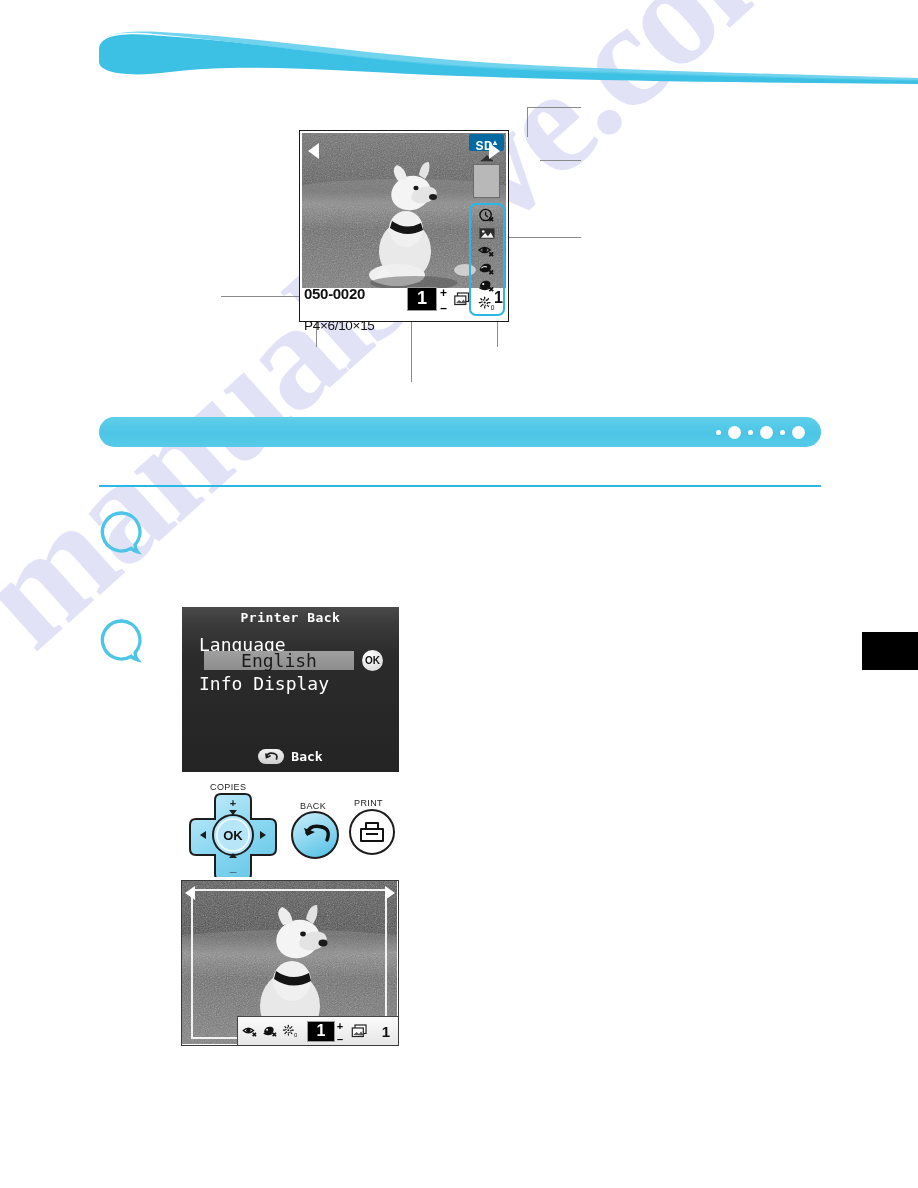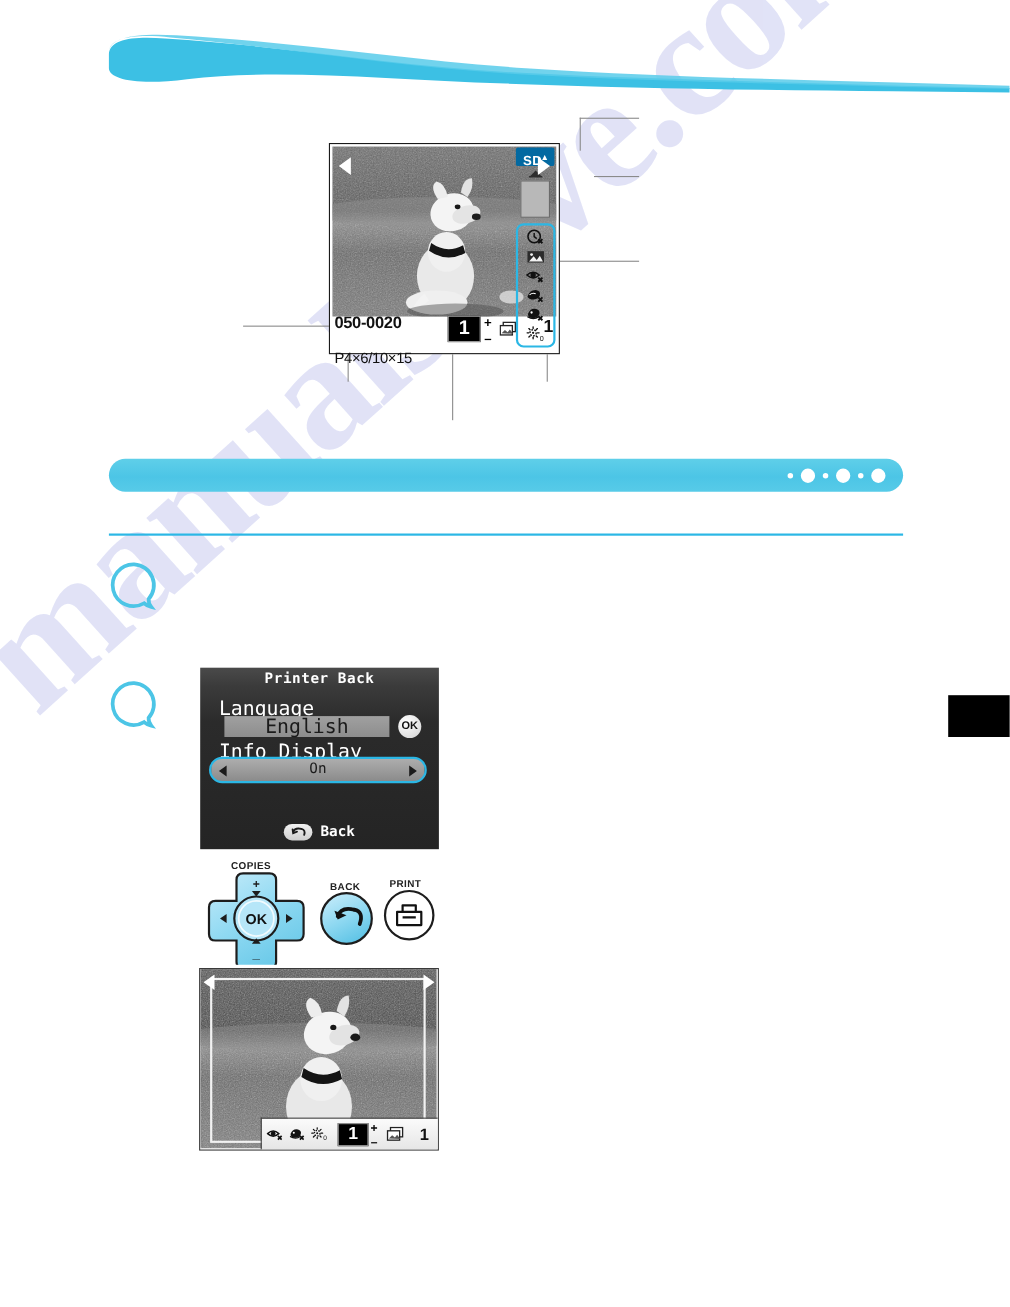--- a/index.html
+++ b/index.html
@@ -161,21 +161,21 @@
   #setup-dialog .back-chip{
     width:26px;height:15px;border-radius:8px;
     background:linear-gradient(180deg,#f2f2f2,#cfcfcf);
     display:flex;align-items:center;justify-content:center;
   }
   #setup-dialog .back-lbl{color:#fff;font-size:13px;font-weight:bold;}
 
   
   #button-panel{left:188px;top:782px;width:215px;height:95px;z-index:3;}
   .btn-cap{
-    position:absolute;font-size:9px;font-weight:bold;color:#222;
+    position:absolute;font-size:9px;font-weight:normal;color:#222;
     font-family:"Liberation Sans",sans-serif;letter-spacing:.4px;
   }
 
   
   #lcd-bottom{
     left:181px;top:880px;width:218px;height:166px;
     border:1.6px solid #3a3a3a;box-sizing:border-box;overflow:hidden;z-index:4;
   }
   #lcd-bottom .photo{position:absolute;left:0;top:0;width:100%;height:100%;overflow:hidden;}
   #lcd-bottom .trimframe{
@@ -378,25 +378,20 @@
 </svg>
 
 <div class="abs" id="setup-dialog">
   <div class="dlg-title">Printer Back</div>
 
   <div class="lbl lang-lbl">Language</div>
   <div class="lang-field">English</div>
   <div class="ok-chip">OK</div>
 
   <div class="lbl info-lbl">Info Display</div>
-  <div class="info-field">
-    <span class="tri-left"></span>
-    <div class="val">On</div>
-    <span class="tri-right"></span>
-  </div>
 
   <div class="back-row">
     <span class="back-chip">
       <svg width="16" height="11" viewBox="0 0 16 11">
         <path d="M11,2.5 q-6,-1.5 -7.5,3 M3,3 L3.5,6.5 L7,5" fill="none" stroke="#1b1b1b" stroke-width="1.7" stroke-linecap="round"></path>
         <path d="M11,2.5 q4,1 2.5,5.5" fill="none" stroke="#1b1b1b" stroke-width="1.7" stroke-linecap="round"></path>
       </svg>
     </span>
     <span class="back-lbl">Back</span>
   </div>

